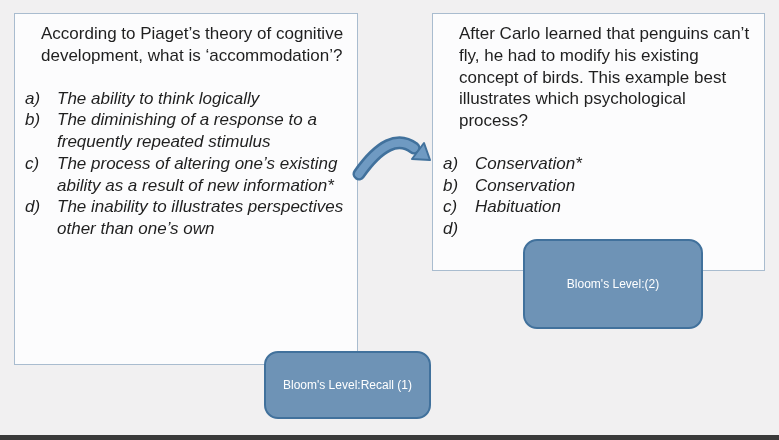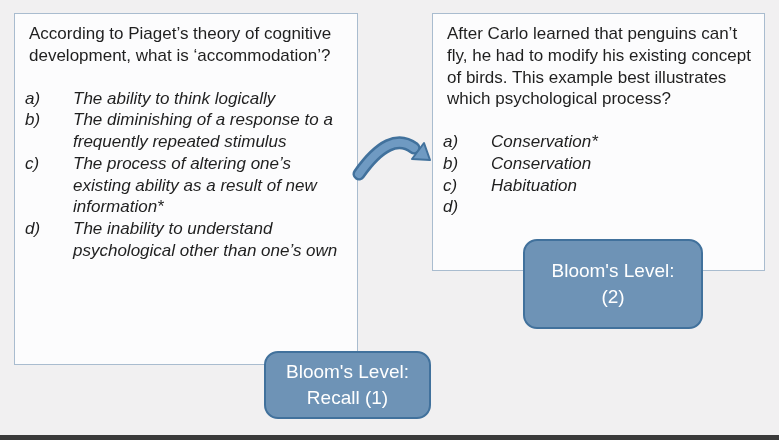--- a/index.html
+++ b/index.html
@@ -21,38 +21,37 @@
     background: #fcfcfd;
     border: 1px solid #a9bccf;
     padding: 9px 10px;
     color: #1f1f1f;
     font-size: 17px;
     line-height: 1.28;
     z-index: 1;
   }
   .card-left  { left: 14px;  top: 13px; width: 344px; height: 352px; }
   .card-right { left: 432px; top: 13px; width: 333px; height: 258px; }
-  .question { margin: 0 0 21px 4px; }
+  .question { margin: 0 0 21px 16px; }
   .options { font-style: italic; }
   .option { display: flex; }
   .option .letter { flex: 0 0 32px; }
-  .option .opt-text { flex: 1; margin-left: 16px; }
+  .option .opt-text { flex: 1; }
   .badge {
     position: absolute;
     box-sizing: border-box;
     background: #6e93b6;
     border: 2px solid #41719c;
     border-radius: 14px;
     color: #ffffff;
     display: flex;
-    flex-direction: column;
     justify-content: center;
     align-items: center;
     text-align: center;
-    font-size: 19px;
+    font-size: 12px;
     line-height: 1.35;
     z-index: 3;
   }
   .badge-recall        { left: 264px; top: 351px; width: 167px; height: 68px; }
   .badge-comprehension { left: 523px; top: 239px; width: 180px; height: 90px; }
   .arrow {
     position: absolute;
     left: 352px;
     top: 128px;
     width: 88px;
@@ -84,21 +83,21 @@
       <div class="option">
         <span class="letter">b)</span>
         <span class="opt-text">The diminishing of a response to a frequently repeated stimulus</span>
       </div>
       <div class="option">
         <span class="letter">c)</span>
         <span class="opt-text">The process of altering one’s existing ability as a result of new information*</span>
       </div>
       <div class="option">
         <span class="letter">d)</span>
-        <span class="opt-text">The inability to understand psychological other than one’s own</span>
+        <span class="opt-text">The inability to illustrates perspectives other than one’s own</span>
       </div>
     </div>
   </div>
 
   <div class="card card-right">
     <p class="question">After Carlo learned that penguins can’t fly, he had to modify his existing concept of birds. This example best illustrates which psychological process?</p>
     <div class="options">
       <div class="option">
         <span class="letter">a)</span>
         <span class="opt-text">Conservation*</span>

